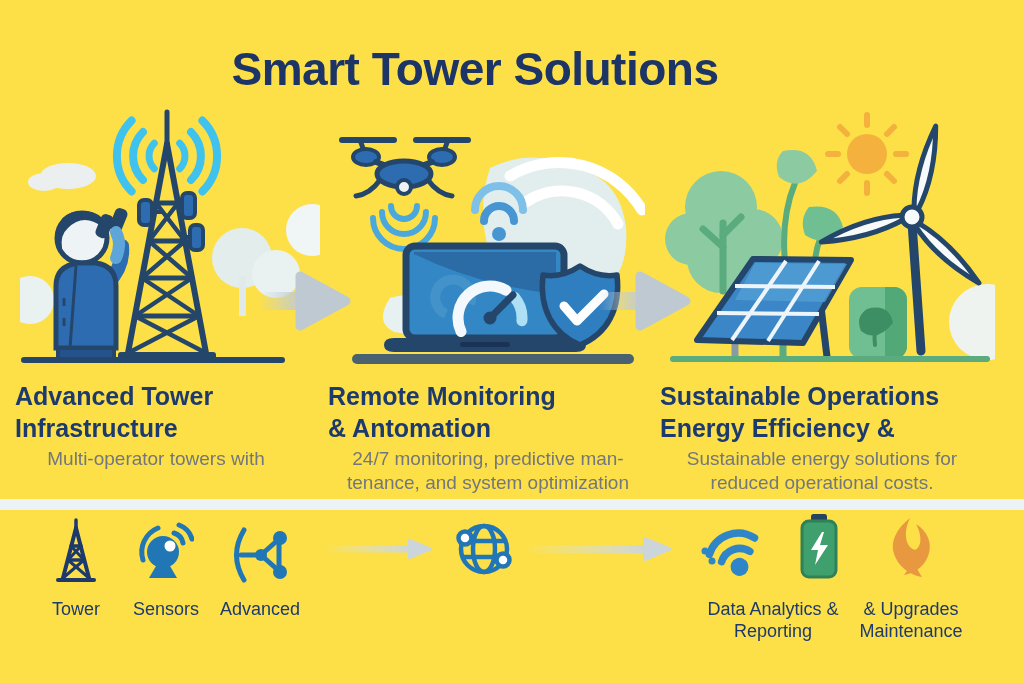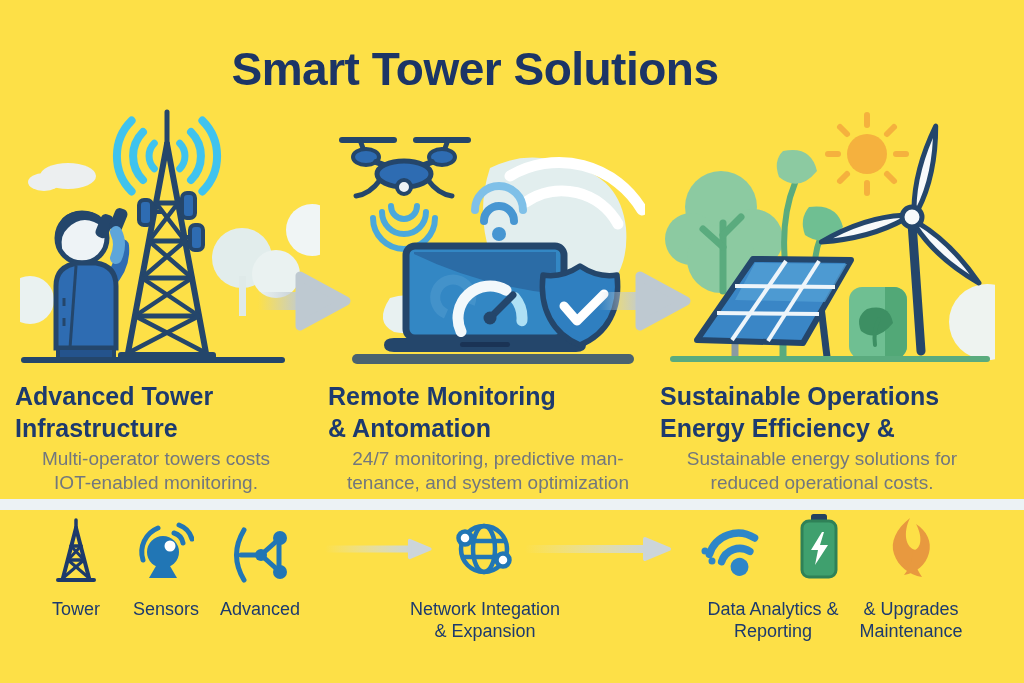--- a/index.html
+++ b/index.html
@@ -222,22 +222,21 @@
       <path d="M210 238 Q208 224 214 212" stroke="#3d8f63" stroke-width="4" fill="none" stroke-linecap="round"></path>
     </g>
     <line x1="8" y1="252" x2="322" y2="252" stroke="#5aab7e" stroke-width="6" stroke-linecap="round"></line>
   </svg>
 
   <div class="col-head" style="left:15px;top:381px;width:282px">
     <div>Advanced Tower</div>
     <div>Infrastructure</div>
   </div>
   <div class="col-desc" style="left:10px;top:447px;width:292px">
-    <div>Multi-operator towers costs</div>
-    <div>IOT-enabled monitoring.</div>
+    <div>Multi-operator towers with</div>
   </div>
 
   <div class="col-head" style="left:328px;top:381px;width:320px">
     <div>Remote Monitoring</div>
     <div>&amp; Antomation</div>
   </div>
   <div class="col-desc" style="left:318px;top:447px;width:340px">
     <div>24/7 monitoring, predictive man-</div>
     <div>tenance, and system optimization</div>
   </div>
@@ -357,24 +356,20 @@
     <div></div>
   </div>
   <div class="pi-label" style="left:116px;top:599px;width:100px">
     <div>Sensors</div>
     <div></div>
   </div>
   <div class="pi-label" style="left:210px;top:599px;width:100px">
     <div>Advanced</div>
     <div></div>
   </div>
-  <div class="pi-label" style="left:400px;top:599px;width:170px">
-    <div>Network Integation</div>
-    <div>&amp; Expansion</div>
-  </div>
   <div class="pi-label" style="left:693px;top:599px;width:160px">
     <div>Data Analytics &amp;</div>
     <div>Reporting</div>
   </div>
   <div class="pi-label" style="left:841px;top:599px;width:140px">
     <div>&amp; Upgrades</div>
     <div>Maintenance</div>
   </div>
 
 </div>

